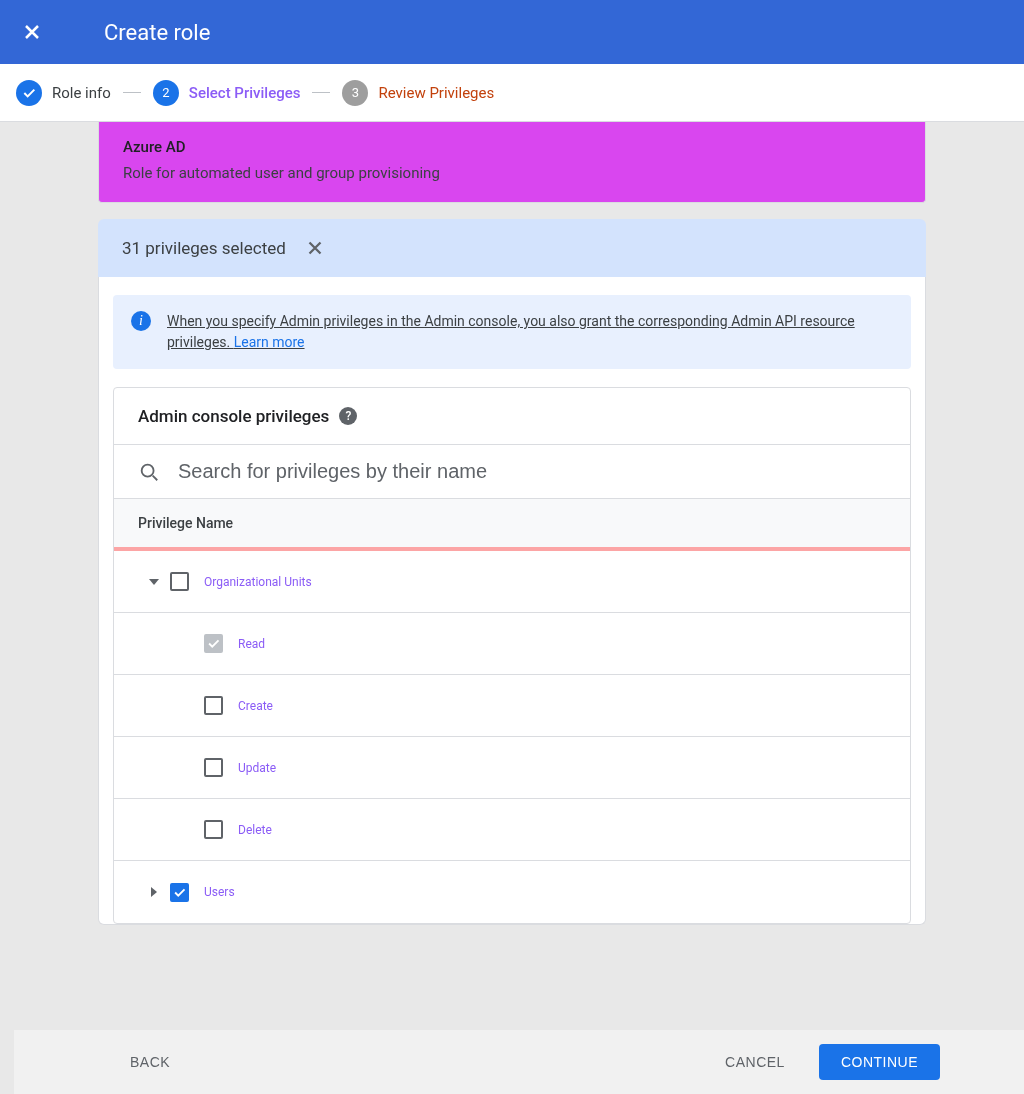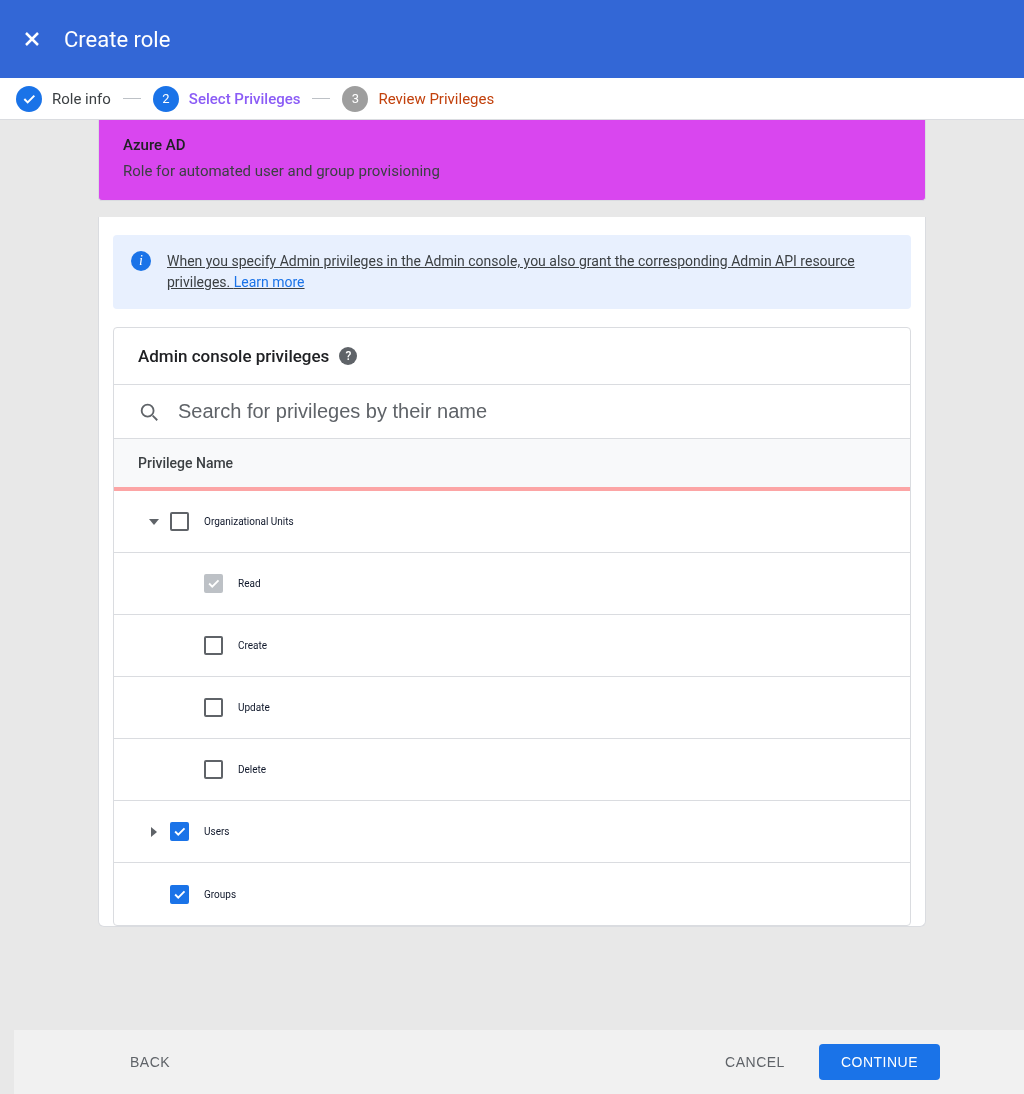--- a/index.html
+++ b/index.html
@@ -1,23 +1,23 @@
 <!DOCTYPE html>
 <html><head>
 <meta charset="utf-8">
 <style>
   * { box-sizing: border-box; margin: 0; padding: 0; }
   body { font-family: 'Google Sans', Roboto, Arial, sans-serif; background: #e8e8e8; width: 1024px; height: 1094px; overflow: hidden; }
 
-  .header-bar { background: #3367d6; height: 78px; display: flex; align-items: center; padding: 0 20px; }
+  .header-bar { background: #3367d6; height: 64px; display: flex; align-items: center; padding: 0 20px; gap: 40px; }
   .close-btn { width: 24px; height: 24px; color: #fff; cursor: pointer; display: flex; align-items: center; justify-content: center; margin-right: 20px; }
   .close-btn svg { width: 24px; height: 24px; }
   .header-title { color: #fff; font-size: 22px; font-weight: 400; }
 
-  .stepper { background: #fff; height: 42px; display: flex; align-items: center; padding: 0 16px; border-bottom: 1px solid #dadce0; }
+  .stepper { background: #fff; height: 58px; display: flex; align-items: center; padding: 0 16px; border-bottom: 1px solid #dadce0; }
   .step { display: flex; align-items: center; }
   .step-circle { width: 26px; height: 26px; border-radius: 50%; display: flex; align-items: center; justify-content: center; font-size: 13px; color: #fff; }
   .step-circle.done { background: #1a73e8; }
   .step-circle.active { background: #1a73e8; }
   .step-circle.inactive { background: #9e9e9e; }
   .step-label { margin-left: 10px; font-size: 15px; }
   .step-label.done { color: #3c4043; }
   .step-label.active { color: #8b5cf6; font-weight: 500; }
   .step-label.inactive { color: #c2410c; }
   .step-divider { width: 18px; height: 1px; background: #bdc1c6; margin: 0 12px; }
@@ -57,21 +57,21 @@
   .expand-col { width: 32px; display: flex; align-items: center; justify-content: center; }
   .expand-triangle { width: 0; height: 0; cursor: pointer; }
   .expand-triangle.down { border-left: 5px solid transparent; border-right: 5px solid transparent; border-top: 6px solid #5f6368; }
   .expand-triangle.right { border-top: 5px solid transparent; border-bottom: 5px solid transparent; border-left: 6px solid #5f6368; }
   .checkbox-col { width: 34px; display: flex; align-items: center; }
   .checkbox-col.indent1 { margin-left: 34px; }
   .cbox { width: 19px; height: 19px; border: 2px solid #5f6368; border-radius: 2px; cursor: pointer; display: flex; align-items: center; justify-content: center; }
   .cbox.checked { background: #1a73e8; border-color: #1a73e8; }
   .cbox.checked-disabled { background: #bdc1c6; border-color: #bdc1c6; }
   .cbox svg { width: 15px; height: 15px; }
-  .priv-label { font-size: 10px; color: #0f172a; }
+  .priv-label { font-size: 12px; color: #8b5cf6; }
 
   .footer { position: fixed; bottom: 0; left: 14px; right: 0; width: 1024px; background: #f1f1f1; padding: 14px 98px 14px 110px; display: flex; align-items: center; }
   .btn { font-size: 14px; font-weight: 500; letter-spacing: 0.5px; padding: 10px 22px; border-radius: 4px; cursor: pointer; border: none; background: none; }
   .btn-back { color: #5f6368; padding-left: 6px;}
   .btn-cancel { color: #5f6368; margin-left: auto; }
   .btn-continue { background: #1a73e8; color: #fff; margin-left: 12px; }
 </style>
 </head>
 <body>
 
@@ -105,20 +105,28 @@
   </div>
 </div>
 
 <div class="content-wrap">
 
   <div class="info-card">
     <div class="info-title">Azure AD</div>
     <div class="info-desc">Role for automated user and group provisioning</div>
   </div>
 
+  <div class="selection-bar">
+    <span class="selection-text">31 privileges selected</span>
+    <div class="clear-sel">
+      <svg viewBox="0 0 24 24" fill="none" stroke="currentColor" stroke-width="2.5">
+          <path d="M6 6l12 12M6 18L18 6"></path>
+        </svg>
+    </div>
+  </div>
 
   <div class="privs-container">
 
     <div class="info-banner">
       <div class="info-icon-circle">i</div>
       <div class="info-banner-text">
         <span>When you specify Admin privileges in the Admin console, you also grant the corresponding Admin API resource privileges. </span><a href="#" class="learn-more">Learn more</a>
       </div>
     </div>
 
@@ -189,31 +197,20 @@
         <div class="checkbox-col">
           <div class="cbox checked">
             <svg viewBox="0 0 24 24" fill="none" stroke="#fff" stroke-width="3">
                 <path d="M5 12l5 5L20 7"></path>
               </svg>
           </div>
         </div>
         <span class="priv-label">Users</span>
       </div>
 
-      <div class="priv-row">
-        <div class="expand-col"></div>
-        <div class="checkbox-col">
-          <div class="cbox checked">
-            <svg viewBox="0 0 24 24" fill="none" stroke="#fff" stroke-width="3">
-                <path d="M5 12l5 5L20 7"></path>
-              </svg>
-          </div>
-        </div>
-        <span class="priv-label">Groups</span>
-      </div>
 
     </div>
   </div>
 </div>
 
 <div class="footer">
   <button class="btn btn-back">BACK</button>
   <button class="btn btn-cancel">CANCEL</button>
   <button class="btn btn-continue">CONTINUE</button>
 </div>

